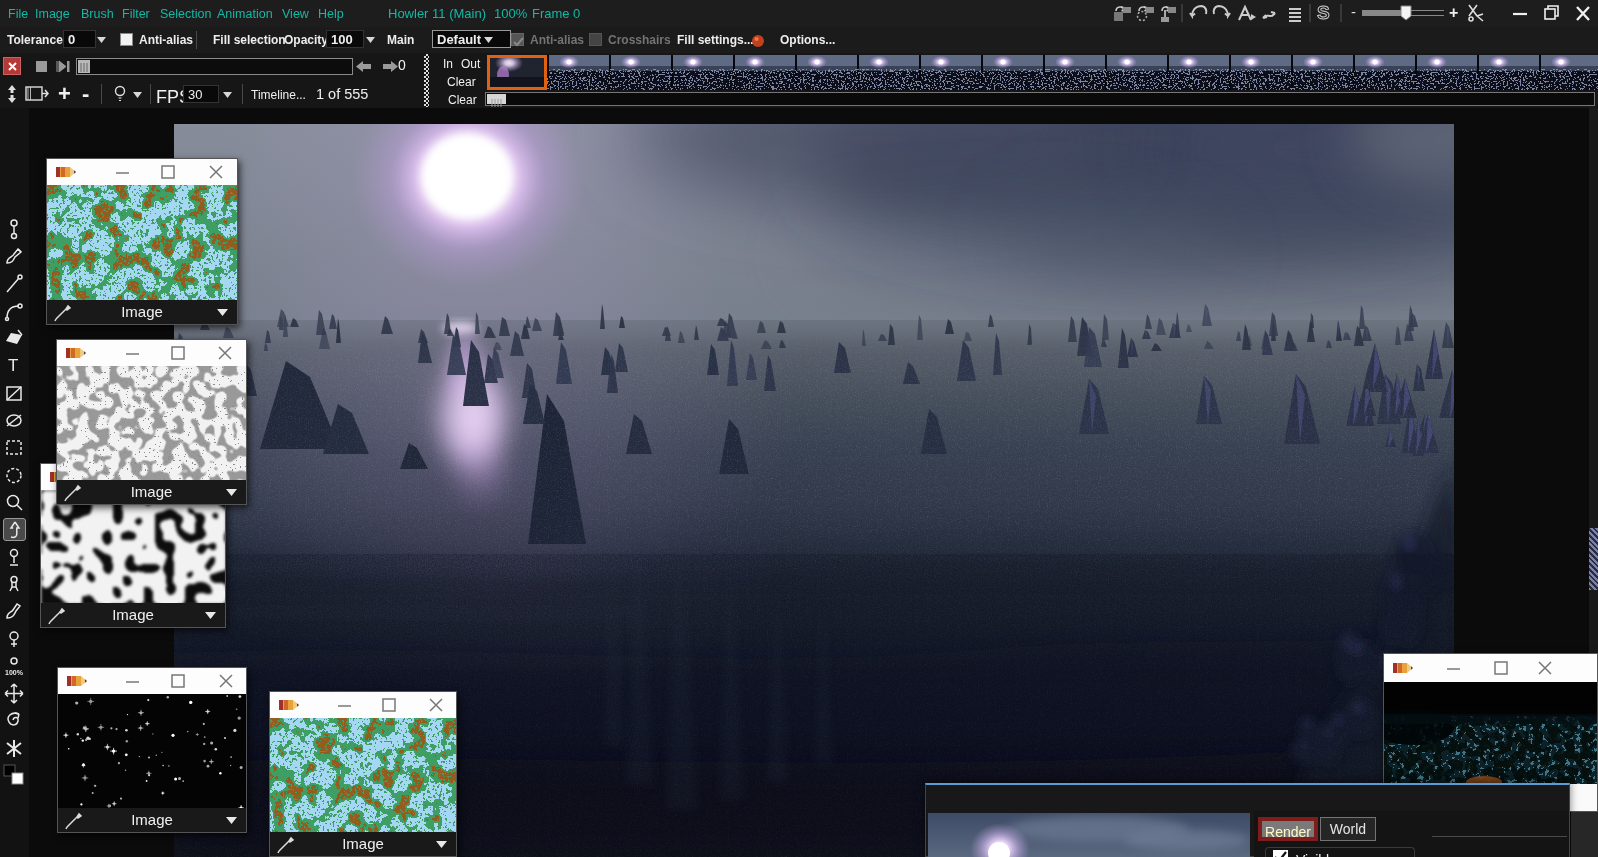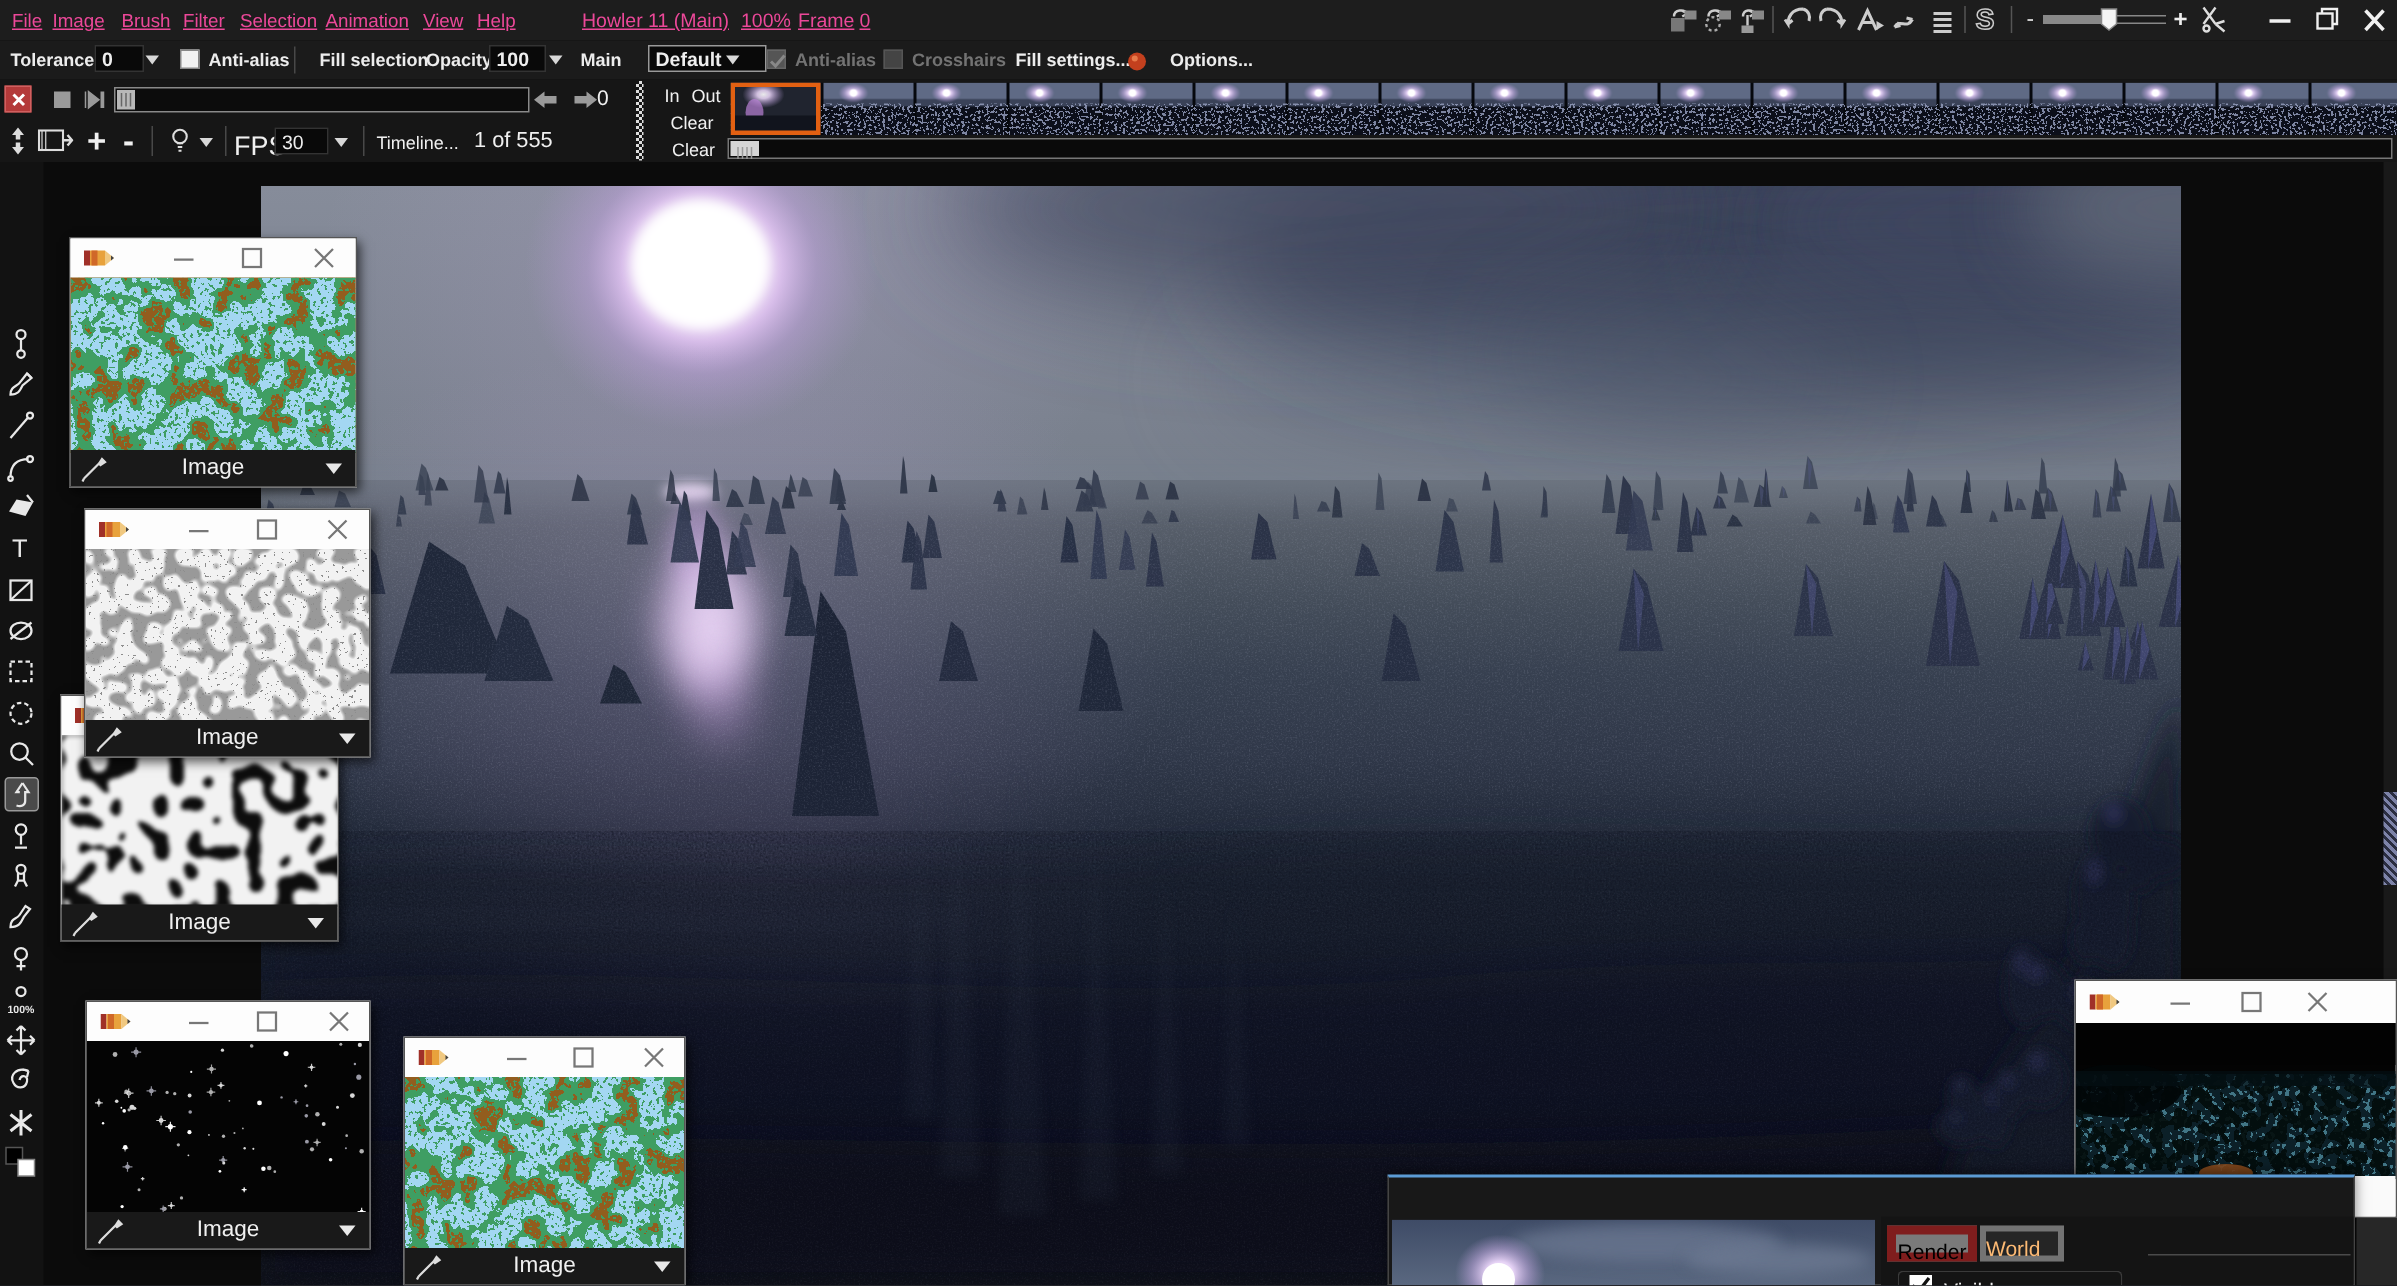--- a/index.html
+++ b/index.html
@@ -1,18 +1,18 @@
 <!DOCTYPE html>
 <html><head><meta charset="utf-8"><style>
 *{margin:0;padding:0;box-sizing:border-box;font-family:"Liberation Sans",sans-serif;}
 html,body{width:1598px;height:857px;overflow:hidden;background:#0a0a0a;}
 #root{position:relative;width:1598px;height:857px;background:#0b0b0b;color:#ececec;overflow:hidden;}
 .abs{position:absolute;}
 #menubar{position:absolute;left:0;top:0;width:1598px;height:27px;background:#1d1d1d;}
-.mi{position:absolute;top:7px;font-size:12.5px;color:#ec4899;white-space:nowrap;text-decoration:underline;}
+.mi{position:absolute;top:7px;font-size:12.5px;color:#14b8a6;white-space:nowrap;}
 #row2{position:absolute;left:0;top:27px;width:1598px;height:26px;background:#1b1b1b;font-weight:bold;}
 .r2{position:absolute;top:6px;font-size:12px;color:#ededed;white-space:nowrap;}
 .inbox{position:absolute;background:#090909;border:1px solid #333;color:#eee;font-size:13px;padding:0 4px;height:18px;line-height:17px;}
 .gray{color:#737373;}
 .vsep{position:absolute;width:1px;background:#484848;}
 #row34{position:absolute;left:0;top:53px;width:1598px;height:55px;background:#161616;}
 #lefttools{position:absolute;left:0;top:108px;width:29px;height:749px;background:#121212;}
 #canvas{position:absolute;left:174px;top:124px;width:1280px;height:733px;overflow:hidden;background:#70798a;}
 .palette{position:absolute;background:#fff;border:1px solid #555;box-shadow:2px 3px 7px rgba(0,0,0,0.65);}
 .ptitle{position:absolute;left:0;top:0;right:0;height:26px;background:#fdfdfd;}
@@ -1020,22 +1020,22 @@
               <stop offset="1" stop-color="#5a6880"></stop>
             </linearGradient>
           </defs>
 <rect width="322" height="44" fill="url(#dsky)"></rect>
 <ellipse cx="170" cy="16" rx="90" ry="13" fill="#68758e" opacity="0.85" filter="url(#dblur)"></ellipse>
 <ellipse cx="258" cy="27" rx="62" ry="10" fill="#717e96" opacity="0.7" filter="url(#dblur)"></ellipse>
 <ellipse cx="72" cy="36" rx="30" ry="26" fill="url(#fglow)"></ellipse>
 <ellipse cx="71" cy="40" rx="11" ry="11" fill="#fff"></ellipse>
 </svg></div>
 <div class="abs" style="left:328px;top:26px;width:315px;height:46px;background:#141414">
-<div class="abs" style="left:4px;top:6px;width:60px;height:24px;background:#7a7a7a;border:6px solid #7f1d1d;color:#000000;font-size:14px;text-align:center;line-height:23px">Render</div>
-<div class="abs" style="left:66px;top:6px;width:56px;height:24px;background:#252525;border:4px solid #737373;color:#fdba74;font-size:14px;line-height:23px">World</div>
+<div class="abs" style="left:4px;top:6px;width:60px;height:24px;background:#7a7a7a;border:4px solid #7f1d1d;color:#fef9c3;font-size:14px;text-align:center;line-height:23px">Render</div>
+<div class="abs" style="left:66px;top:6px;width:56px;height:24px;background:#252525;border:1px solid #737373;color:#e5e5e5;font-size:14px;text-align:center;line-height:23px">World</div>
 <div class="abs" style="left:11px;top:36px;width:150px;height:10px;border:1px solid #3a3a3a;border-radius:4px 4px 0 0;border-bottom:none"></div>
 <div class="abs" style="left:19px;top:39px;width:15px;height:15px;background:#fff"><svg width="15" height="15">
             <path d="M2,7 L6,11 L13,2" stroke="#111" stroke-width="2.2" fill="none"></path>
           </svg></div>
 <div class="abs" style="left:42px;top:41px;font-size:14px;color:#f0f0f0">Visible sun</div>
         <div class="abs" style="left:178px;top:25px;width:135px;height:1px;background:#4a4a4a"></div>
 </div>
 </div>
     <div class="abs" style="left:1571px;top:812px;width:27px;height:45px;background:#272727;z-index:21"></div>
   </div>

